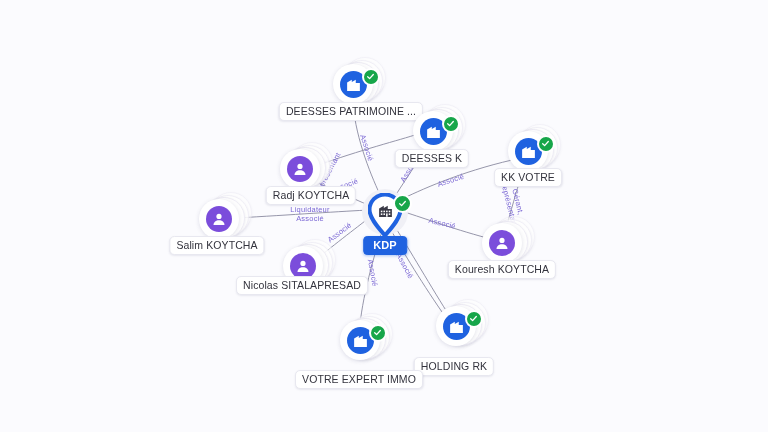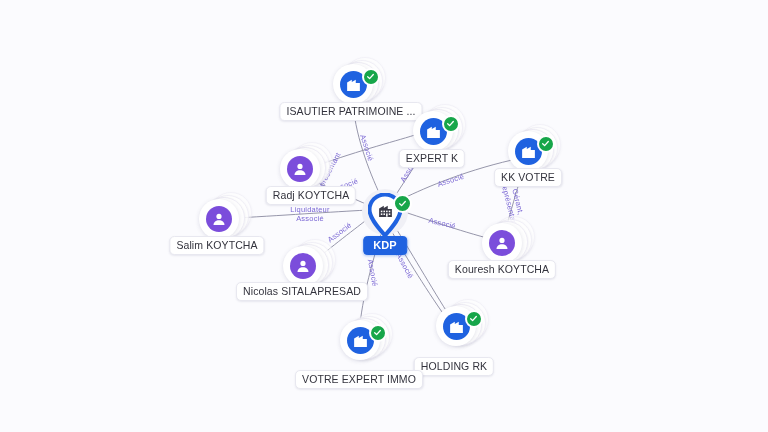--- a/index.html
+++ b/index.html
@@ -182,21 +182,21 @@
             <rect x="12.8" y="16.1" width="2.2" height="4.6" fill="#ffffff"></rect>
             <rect x="16.6" y="16.1" width="2.2" height="2.2" fill="#ffffff"></rect>
           </svg>
         </div>
         <div class="badge" style="height: 14px; width: 14px; left: 8.5px; top: -16.5px;">
           <svg width="9" height="9" viewBox="0 0 24 24">
             <path d="M4.5 12.6 L9.6 17.6 L19.5 6.8" stroke="#ffffff" stroke-width="3.4" fill="none" stroke-linecap="round" stroke-linejoin="round"></path>
           </svg>
         </div>
       </div>
-      <div class="chip" style="left: 351px; top: 102px;">ISAUTIER PATRIMOINE ...</div>
+      <div class="chip" style="left: 351px; top: 102px;">DEESSES PATRIMOINE ...</div>
       <div class="node" style="left: 433px; top: 131px;">
         <div class="stack" style="height: 40px; width: 40px; left: -9px; top: -27px; opacity: 0.55;"></div>
         <div class="stack" style="height: 40px; width: 40px; left: -12.5px; top: -24.5px; opacity: 0.75;"></div>
         <div class="stack" style="height: 40px; width: 40px; left: -16px; top: -22px; opacity: 0.9;"></div>
         <div class="disc-main" style="height: 40px; width: 40px; left: -20px; top: -20px;"></div>
         <div class="avatar" style="height: 27px; width: 27px; left: -13.5px; top: -13.5px; background: rgb(31, 98, 224);">
           <svg width="17" height="17" viewBox="0 0 24 24" fill="none">
             <path d="M3 21V9.2L9.6 5.2V8.4L15.2 5.2V10H21V21H3Z" fill="#ffffff"></path>
             <rect x="5.4" y="12.2" width="2.2" height="2.2" fill="#ffffff"></rect>
             <rect x="9.1" y="12.2" width="2.2" height="2.2" fill="#ffffff"></rect>
@@ -207,21 +207,21 @@
             <rect x="12.8" y="16.1" width="2.2" height="4.6" fill="#ffffff"></rect>
             <rect x="16.6" y="16.1" width="2.2" height="2.2" fill="#ffffff"></rect>
           </svg>
         </div>
         <div class="badge" style="height: 14px; width: 14px; left: 8.5px; top: -16.5px;">
           <svg width="9" height="9" viewBox="0 0 24 24">
             <path d="M4.5 12.6 L9.6 17.6 L19.5 6.8" stroke="#ffffff" stroke-width="3.4" fill="none" stroke-linecap="round" stroke-linejoin="round"></path>
           </svg>
         </div>
       </div>
-      <div class="chip" style="left: 432px; top: 149px;">EXPERT K</div>
+      <div class="chip" style="left: 432px; top: 149px;">DEESSES K</div>
       <div class="node" style="left: 528px; top: 151px;">
         <div class="stack" style="height: 40px; width: 40px; left: -9px; top: -27px; opacity: 0.55;"></div>
         <div class="stack" style="height: 40px; width: 40px; left: -12.5px; top: -24.5px; opacity: 0.75;"></div>
         <div class="stack" style="height: 40px; width: 40px; left: -16px; top: -22px; opacity: 0.9;"></div>
         <div class="disc-main" style="height: 40px; width: 40px; left: -20px; top: -20px;"></div>
         <div class="avatar" style="height: 27px; width: 27px; left: -13.5px; top: -13.5px; background: rgb(31, 98, 224);">
           <svg width="17" height="17" viewBox="0 0 24 24" fill="none">
             <path d="M3 21V9.2L9.6 5.2V8.4L15.2 5.2V10H21V21H3Z" fill="#ffffff"></path>
             <rect x="5.4" y="12.2" width="2.2" height="2.2" fill="#ffffff"></rect>
             <rect x="9.1" y="12.2" width="2.2" height="2.2" fill="#ffffff"></rect>
@@ -308,21 +308,21 @@
         <div class="stack" style="height: 40px; width: 40px; left: -12.5px; top: -24.5px; opacity: 0.75;"></div>
         <div class="stack" style="height: 40px; width: 40px; left: -16px; top: -22px; opacity: 0.9;"></div>
         <div class="disc-main" style="height: 40px; width: 40px; left: -20px; top: -20px;"></div>
         <div class="avatar" style="height: 26px; width: 26px; left: -13px; top: -13px; background: rgb(123, 77, 219);">
           <svg width="16" height="16" viewBox="0 0 24 24">
             <circle cx="12" cy="8.2" r="3.9" fill="#ffffff"></circle>
             <path d="M3.8 21c0-4.6 3.7-7.3 8.2-7.3s8.2 2.7 8.2 7.3z" fill="#ffffff"></path>
           </svg>
         </div>
       </div>
-      <div class="chip" style="left: 302px; top: 282px;">Nicolas SITALAPRESAD</div>
+      <div class="chip" style="left: 302px; top: 276px;">Nicolas SITALAPRESAD</div>
       <div class="node" style="left: 219px; top: 219px;">
         <div class="stack" style="height: 40px; width: 40px; left: -9px; top: -27px; opacity: 0.55;"></div>
         <div class="stack" style="height: 40px; width: 40px; left: -12.5px; top: -24.5px; opacity: 0.75;"></div>
         <div class="stack" style="height: 40px; width: 40px; left: -16px; top: -22px; opacity: 0.9;"></div>
         <div class="disc-main" style="height: 40px; width: 40px; left: -20px; top: -20px;"></div>
         <div class="avatar" style="height: 26px; width: 26px; left: -13px; top: -13px; background: rgb(123, 77, 219);">
           <svg width="16" height="16" viewBox="0 0 24 24">
             <circle cx="12" cy="8.2" r="3.9" fill="#ffffff"></circle>
             <path d="M3.8 21c0-4.6 3.7-7.3 8.2-7.3s8.2 2.7 8.2 7.3z" fill="#ffffff"></path>
           </svg>

